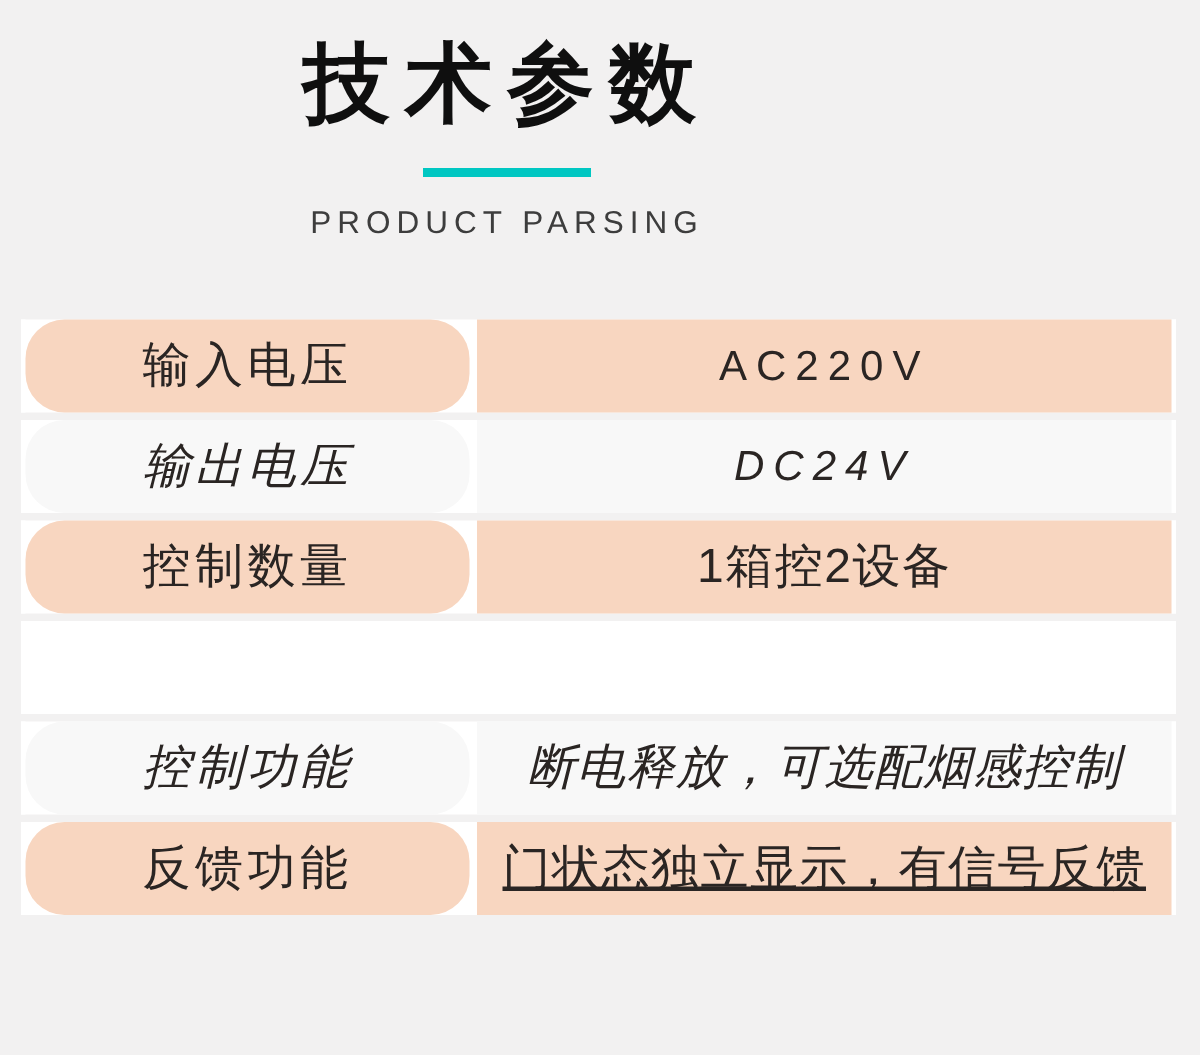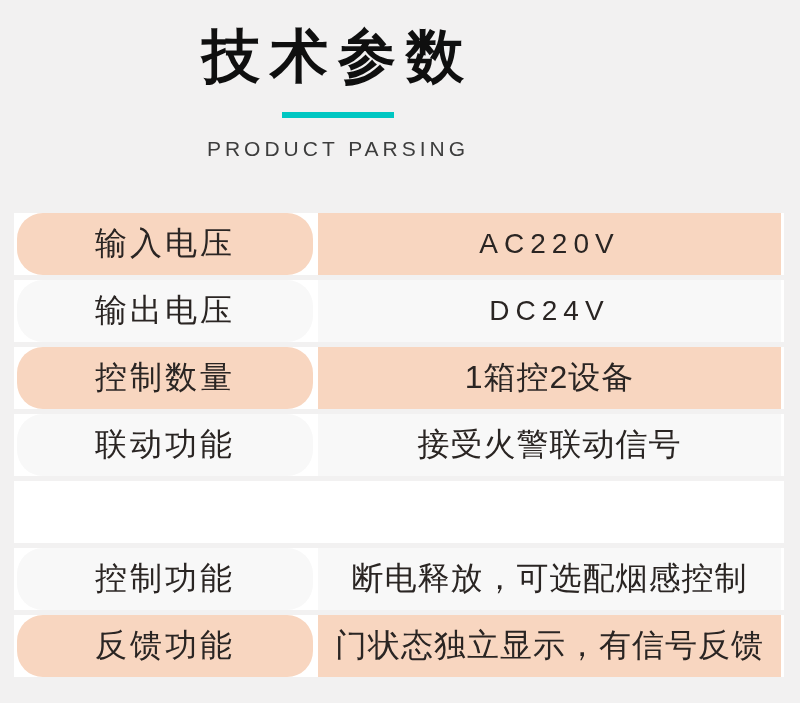--- a/index.html
+++ b/index.html
@@ -69,21 +69,21 @@
   .cell-value {
     flex: 1;
     font-size: 32px;
     letter-spacing: 1px;
   }
   .cell-value.latin {
     font-size: 28px;
     letter-spacing: 6px;
   }
   .spec-row.peach .cell { background: #f8d6c0; }
-  .spec-row.light .cell { background: #f8f8f8; }
+  .spec-row.light .cell { background: #f8f8f8; font-style: italic; }
 </style>
 </head>
 <body>
 
 <div class="page">
 
   <div class="header">
     <div class="page-title">技术参数</div>
     <div class="accent-divider" style="background: rgb(0, 199, 194);"></div>
     <div class="page-subtitle">PRODUCT PARSING</div>
@@ -99,32 +99,28 @@
     <div class="spec-row light">
       <div class="cell cell-label" style="background: rgb(248, 248, 248);">输出电压</div>
       <div class="cell cell-value latin" style="background: rgb(248, 248, 248);">DC24V</div>
     </div>
 
     <div class="spec-row peach">
       <div class="cell cell-label" style="background: rgb(248, 214, 192);">控制数量</div>
       <div class="cell cell-value" style="background: rgb(248, 214, 192);">1箱控2设备</div>
     </div>
 
-    <div class="spec-row light">
-      <div class="cell cell-label" style="background: rgb(248, 248, 248);">联动功能</div>
-      <div class="cell cell-value" style="background: rgb(248, 248, 248);">接受火警联动信号</div>
-    </div>
 
     <div class="spec-row peach">
     </div>
 
     <div class="spec-row light">
       <div class="cell cell-label" style="background: rgb(248, 248, 248);">控制功能</div>
       <div class="cell cell-value" style="background: rgb(248, 248, 248);">断电释放，可选配烟感控制</div>
     </div>
 
     <div class="spec-row peach">
       <div class="cell cell-label" style="background: rgb(248, 214, 192);">反馈功能</div>
-      <div class="cell cell-value" style="background: rgb(248, 214, 192);">门状态独立显示，有信号反馈</div>
+      <div class="cell cell-value" style="background: rgb(248, 214, 192); text-decoration: underline;">门状态独立显示，有信号反馈</div>
     </div>
 
   </div>
 </div>
 
 </body></html>

